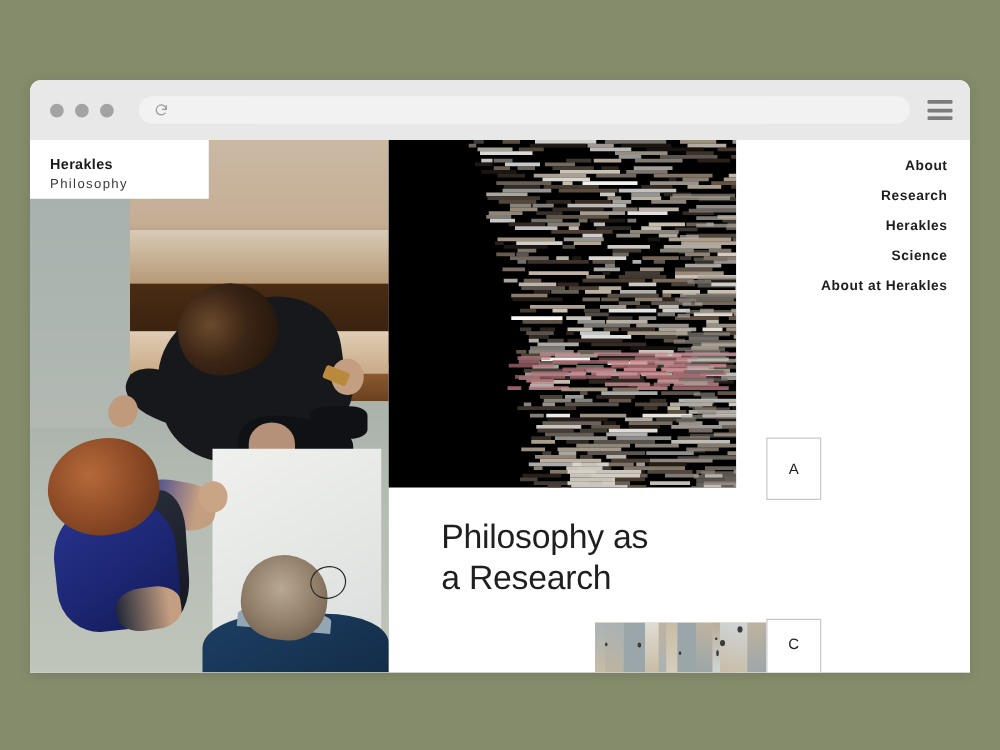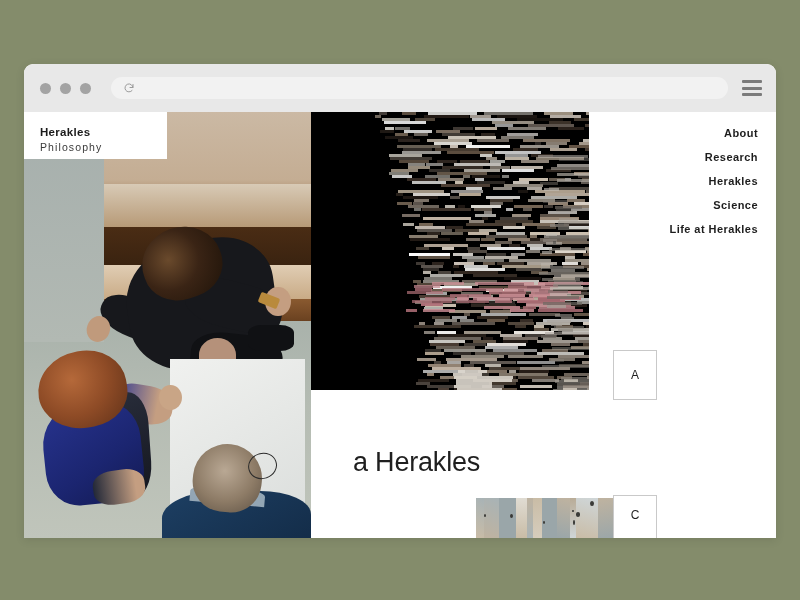--- a/index.html
+++ b/index.html
@@ -740,32 +740,32 @@
         <div class="glitch-streak" style="left: 143.2px; top: 273px; width: 37.4px; background: rgb(222, 216, 207); opacity: 0.9;"></div>
         <div class="glitch-streak" style="left: 145.9px; top: 276px; width: 45.5px; background: rgb(222, 216, 207); opacity: 0.9;"></div>
       </div>
 
     <div id="nav-column">
       <nav id="main-nav">
         <div class="nav-item">About</div>
         <div class="nav-item">Research</div>
         <div class="nav-item">Herakles</div>
         <div class="nav-item">Science</div>
-        <div class="nav-item">Life at Herakles</div>
+        <div class="nav-item">About at Herakles</div>
       </nav>
     </div>
 
     <div id="logo-block">
       <div id="logo-title">Herakles</div>
       <div id="logo-subtitle">Philosophy</div>
     </div>
 
     <h1 id="headline">
-      <br>
-      <span>a Herakles</span>
+      <span>Philosophy as</span><br>
+      <span>a Research</span>
     </h1>
 
     <div id="thumb-stone">
         <div class="stone-col" style="left: 0px; width: 7.8px; background: linear-gradient(207deg, rgb(168, 179, 182), rgb(201, 188, 166));"></div>
         <div class="stone-col" style="left: 7.8px; width: 14.9px; background: linear-gradient(204deg, rgb(168, 179, 182), rgb(191, 179, 160));"></div>
         <div class="stone-col" style="left: 22.7px; width: 17.4px; background: linear-gradient(207deg, rgb(154, 166, 169), rgb(154, 166, 169));"></div>
         <div class="stone-col" style="left: 40px; width: 10.8px; background: linear-gradient(179deg, rgb(224, 220, 211), rgb(201, 188, 166));"></div>
         <div class="stone-col" style="left: 50.8px; width: 6.4px; background: linear-gradient(154deg, rgb(191, 179, 160), rgb(168, 179, 182));"></div>
         <div class="stone-col" style="left: 57.2px; width: 8.7px; background: linear-gradient(172deg, rgb(201, 188, 166), rgb(214, 205, 189));"></div>
         <div class="stone-col" style="left: 65.8px; width: 15.3px; background: linear-gradient(198deg, rgb(154, 166, 169), rgb(154, 166, 169));"></div>

